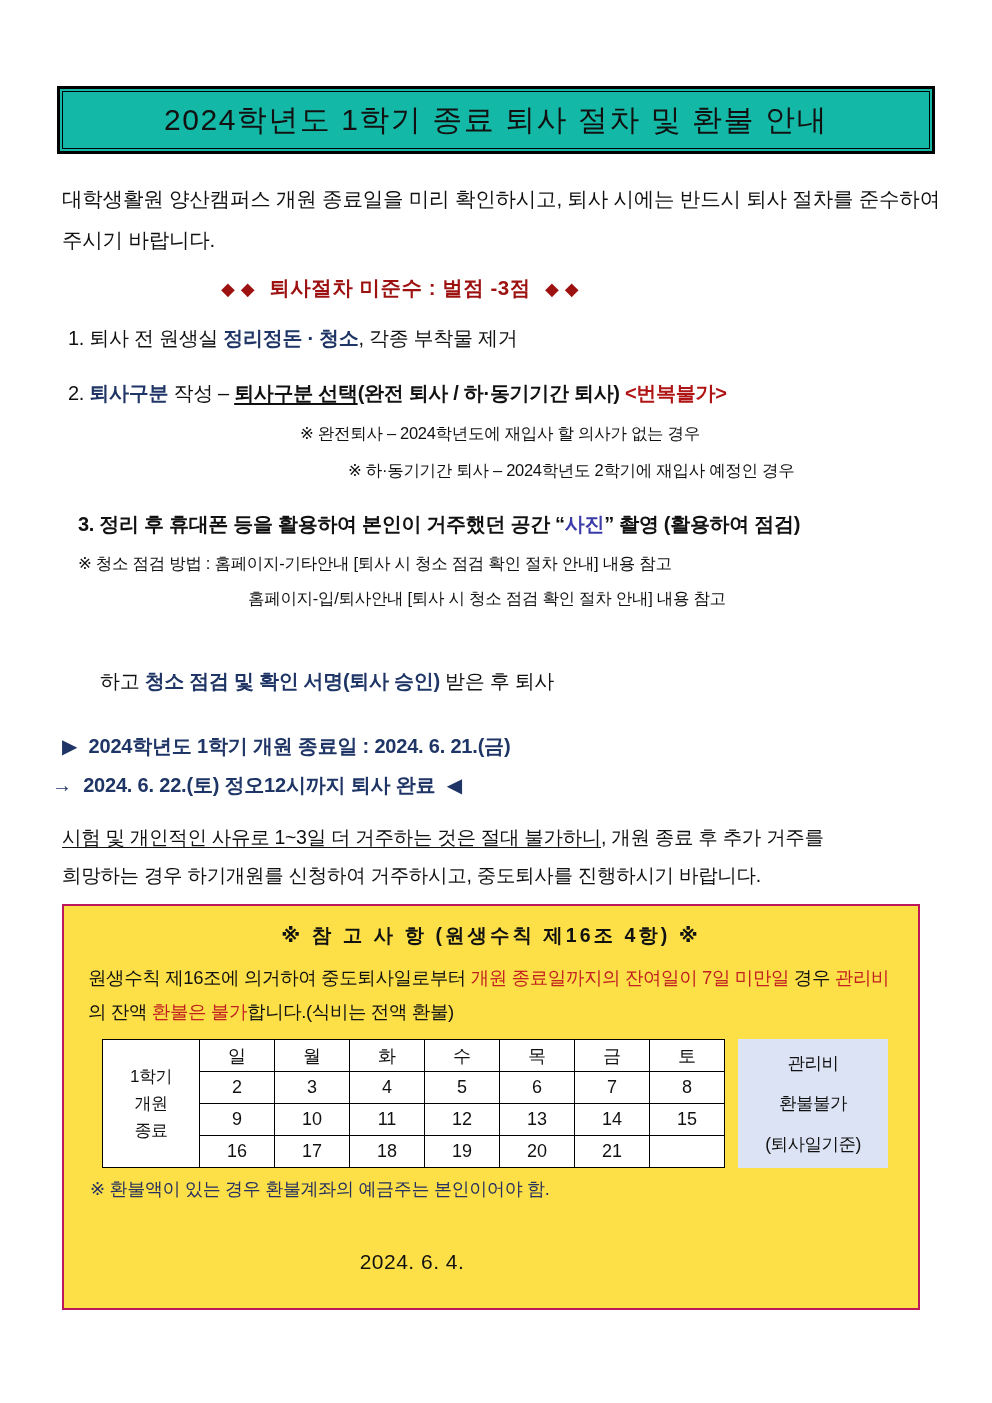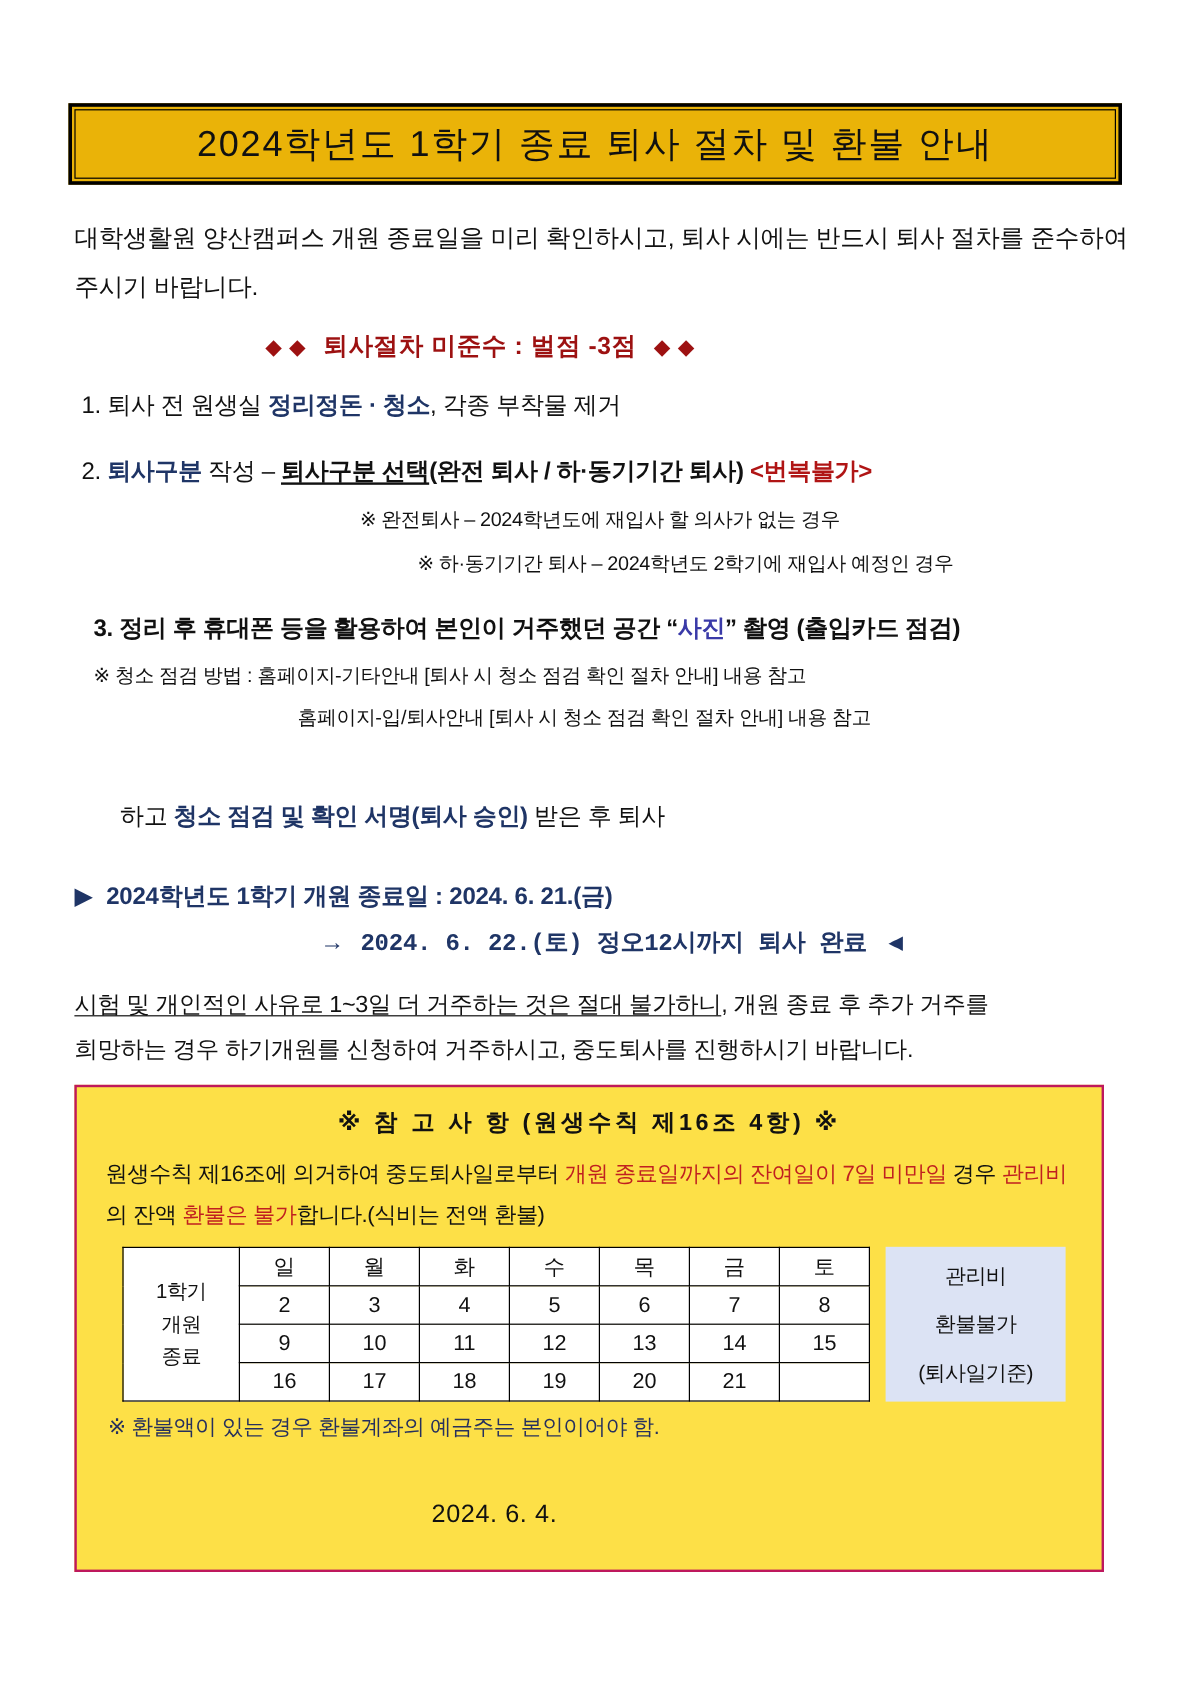--- a/index.html
+++ b/index.html
@@ -24,21 +24,21 @@
   }
 
   
   .title-box {
     position: absolute;
     left: 57px;
     top: 86px;
     width: 878px;
     height: 68px;
     border: 3px solid #000000;
-    background: #eab308;
+    background: #14b8a6;
     box-sizing: border-box;
     display: flex;
     align-items: center;
     justify-content: center;
   }
   .title-box .inner-line {
     position: absolute;
     left: 2px; top: 2px; right: 2px; bottom: 2px;
     border: 1px solid #000000;
     pointer-events: none;
@@ -233,35 +233,35 @@
   <div class="abs list-item" style="left:68px; top:375px;">
     <span class="num">2.</span>
     <span class="navy">퇴사구분</span><span> 작성 – </span><span class="bold ul">퇴사구분 선택</span><span class="bold">(완전 퇴사 / 하·동기기간 퇴사) </span><span class="red">&lt;번복불가&gt;</span>
   </div>
 
   <div class="abs subnote" style="left:300px; top:418px;">※ 완전퇴사 – 2024학년도에 재입사 할 의사가 없는 경우</div>
   <div class="abs subnote" style="left:300px; top:455px;margin-left:48px;">※ 하·동기기간 퇴사 – 2024학년도 2학기에 재입사 예정인 경우</div>
 
   <div class="abs list-item" style="left:78px; top:506px;">
     <span class="num bold">3.</span>
-    <span class="bold">정리 후 휴대폰 등을 활용하여 본인이 거주했던 공간 “</span><span class="blueviolet">사진</span><span class="bold">” 촬영 (출입카드 점검)</span>
+    <span class="bold">정리 후 휴대폰 등을 활용하여 본인이 거주했던 공간 “</span><span class="blueviolet">사진</span><span class="bold">” 촬영 (활용하여 점검)</span>
   </div>
 
   <div class="abs subnote" style="left:78px; top:548px;">※  청소 점검 방법 : 홈페이지-기타안내 [퇴사 시 청소 점검 확인 절차 안내] 내용 참고</div>
   <div class="abs subnote" style="left:248px; top:583px;">홈페이지-입/퇴사안내 [퇴사 시 청소 점검 확인 절차 안내] 내용 참고</div>
 
   <div class="abs list-item" style="left:100px; top:663px;">
     <span>하고 </span><span class="navy">청소 점검 및 확인 서명(퇴사 승인)</span><span> 받은 후 퇴사</span>
   </div>
 
   <div class="abs sched" style="left:62px; top:733px;">
     <span>▶</span>
     <span style="padding-left:6px;">2024학년도 1학기 개원 종료일 : 2024. 6. 21.(금)</span>
   </div>
-  <div class="abs sched" style="left:74px; top:772px; text-align:center; width:875px;font-family:Liberation Mono, monospace;">
+  <div class="abs sched" style="left:52px; top:772px; text-align:left; width:875px;">
     <span>→</span>
     <span style="padding:0 6px;">2024. 6. 22.(토) 정오12시까지 퇴사 완료</span>
     <span>◀</span>
   </div>
 
   <div class="abs para" style="left:62px; top:818px;">
     <span class="ul">시험 및 개인적인 사유로 1~3일 더 거주하는 것은 절대 불가하니</span><span>, 개원 종료 후 추가 거주를</span>
   </div>
   <div class="abs para" style="left:62px; top:856px;">희망하는 경우 하기개원를 신청하여 거주하시고, 중도퇴사를 진행하시기 바랍니다.</div>
 

